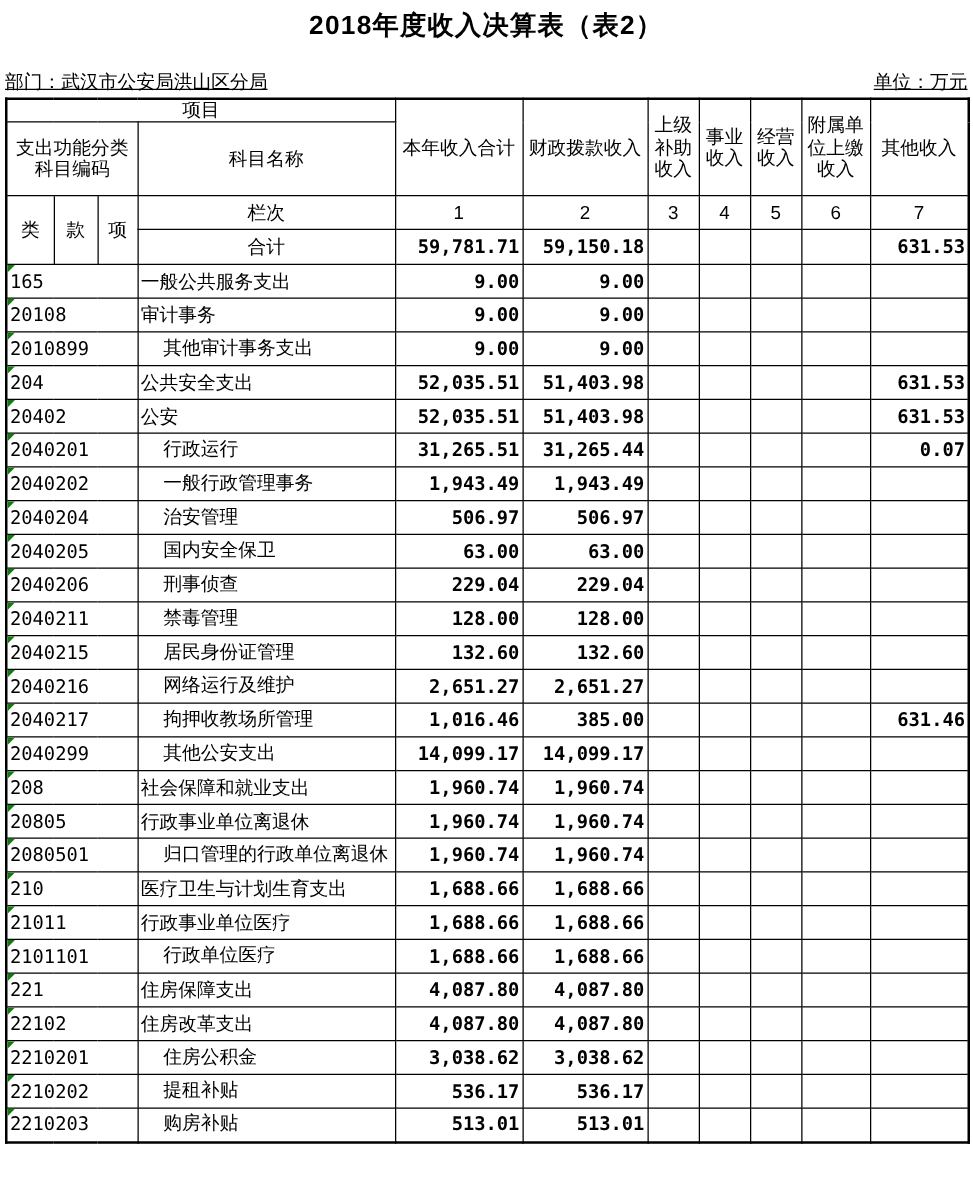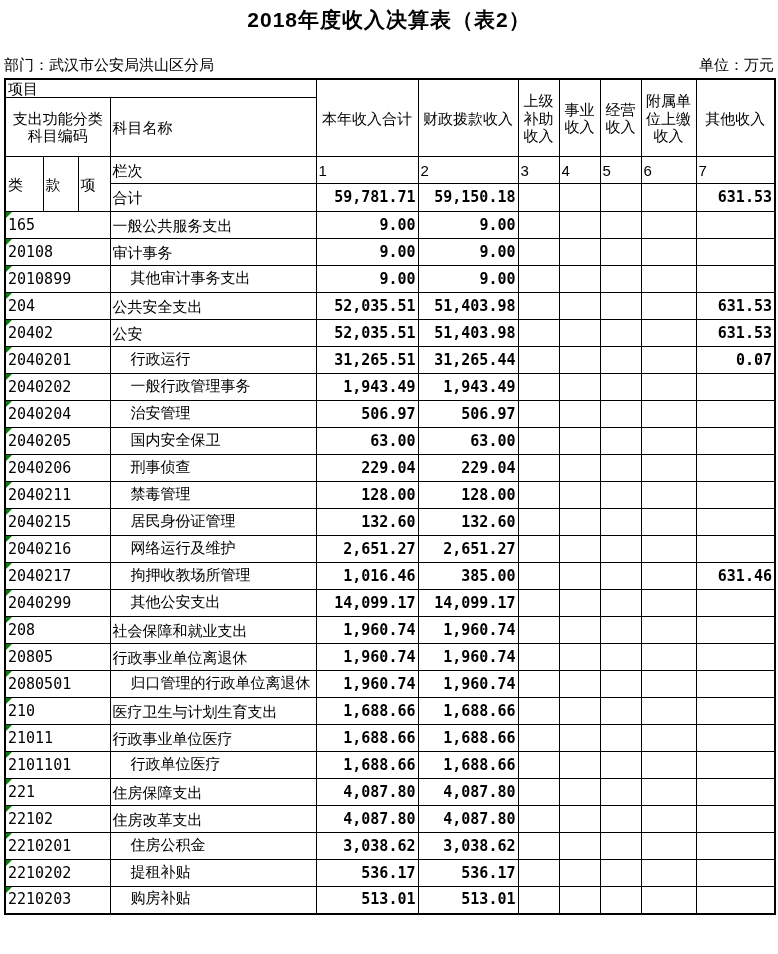--- a/index.html
+++ b/index.html
@@ -19,20 +19,21 @@
     font-weight: bold;
     letter-spacing: 1px;
   }
 
   .meta {
     display: flex;
     justify-content: space-between;
     align-items: flex-start;
     margin: 22px 4px 3px 4px;
     font-size: 15px;
+    text-decoration: underline;
   }
 
   table.acct {
     border-collapse: collapse;
     table-layout: fixed;
     margin-left: 4px;
     width: 770px;
     border: 2px solid #000;
   }
   table.acct td {
@@ -43,21 +44,21 @@
     padding: 0 2px;
     vertical-align: middle;
   }
 
   tr.hrow1 { height: 18px; }
   tr.hrow2 { height: 59px; }
   tr.hrow3 { height: 27px; }
   tr.hrow4 { height: 28px; }
   tr.data-row { height: 27px; }
 
-  td.center { text-align: left; }
+  td.center { text-align: center; }
   td.colhead { text-align: center; font-size: 14px; line-height: 1.2; }
   td.colhead-wide { text-align: center; font-size: 15px; }
 
   td.num {
     text-align: right;
     font-family: "DejaVu Sans Mono", monospace;
     font-weight: bold;
     font-size: 14px;
     padding-right: 4px;
     white-space: nowrap;

